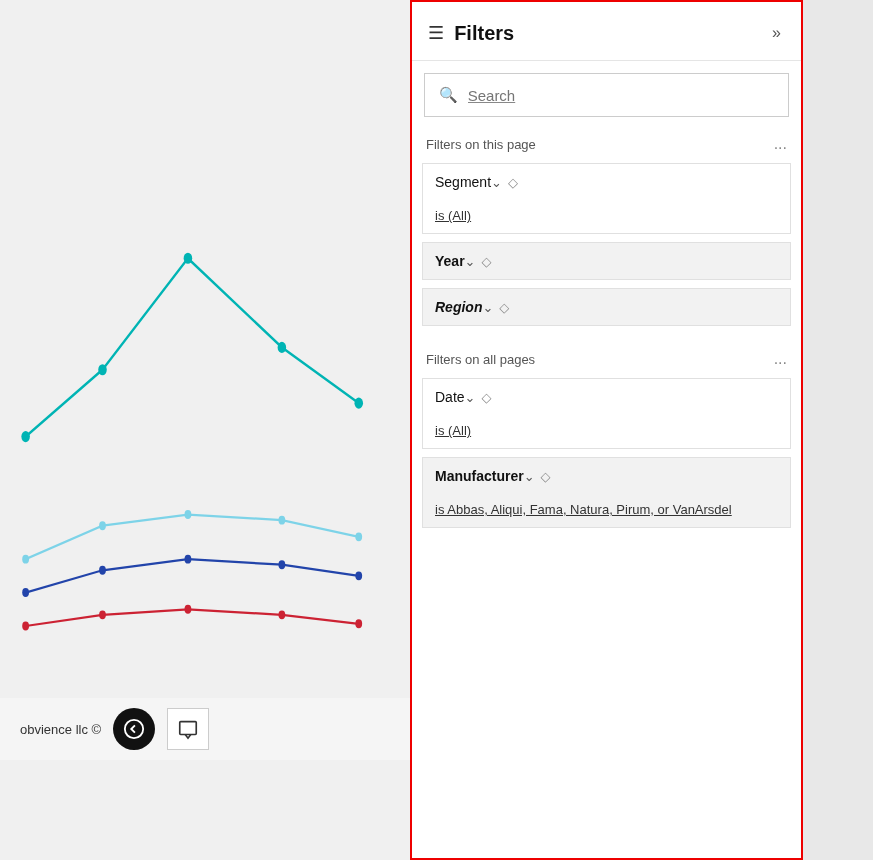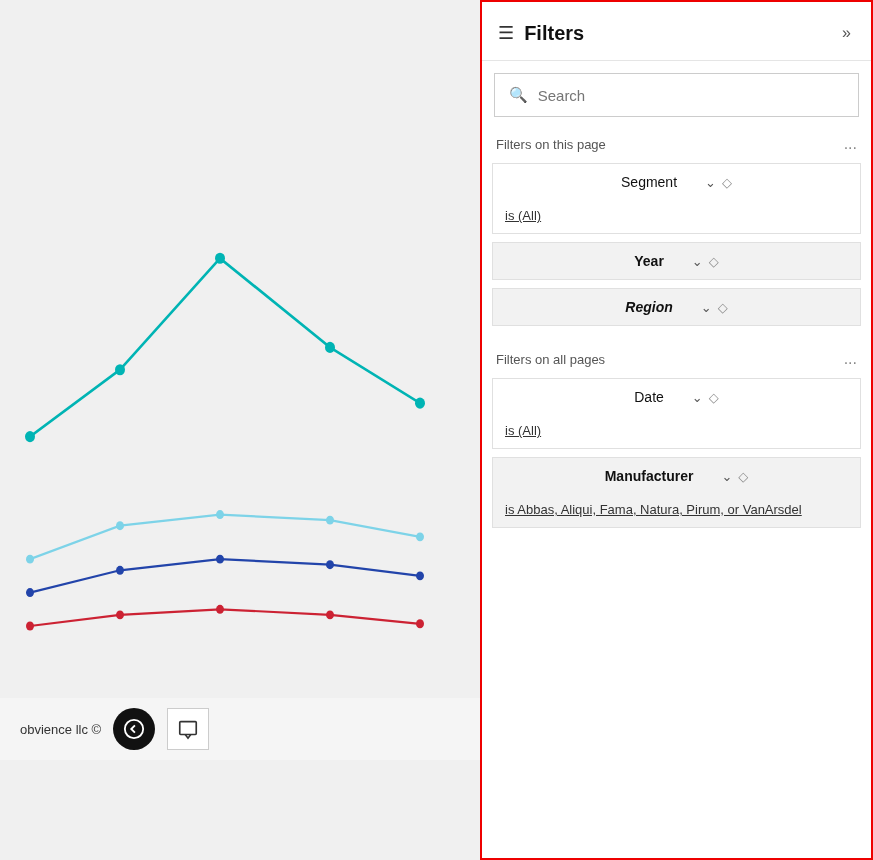--- a/index.html
+++ b/index.html
@@ -7,21 +7,21 @@
       font-family: 'Segoe UI', Arial, sans-serif;
       background: #e8e8e8;
       width: 873px;
       height: 860px;
       overflow: hidden;
       display: flex;
     }
 
     
     .left-panel {
-      width: 480px;
+      width: 410px;
       height: 860px;
       background: #f0f0f0;
       position: relative;
       overflow: hidden;
     }
 
     .branding-bar {
       position: absolute;
       bottom: 100px;
       left: 0;
@@ -147,20 +147,21 @@
       font-size: 15px;
     }
 
     .search-input {
       border: none;
       outline: none;
       font-size: 15px;
       color: #888;
       flex: 1;
       background: transparent;
+      text-decoration: underline;
     }
 
     
     .section-header {
       display: flex;
       align-items: center;
       justify-content: space-between;
       padding: 10px 14px 6px 14px;
     }
 
@@ -184,22 +185,21 @@
       cursor: pointer;
     }
 
     .filter-item.active {
       background: #f2f2f2;
     }
 
     .filter-item-header {
       display: flex;
       align-items: center;
-      justify-content: center;
-      gap: 28px;
+      justify-content: flex-start;
     }
 
     .filter-name {
       font-size: 14px;
       color: #111;
     }
 
     .filter-name.bold {
       font-weight: 700;
     }

